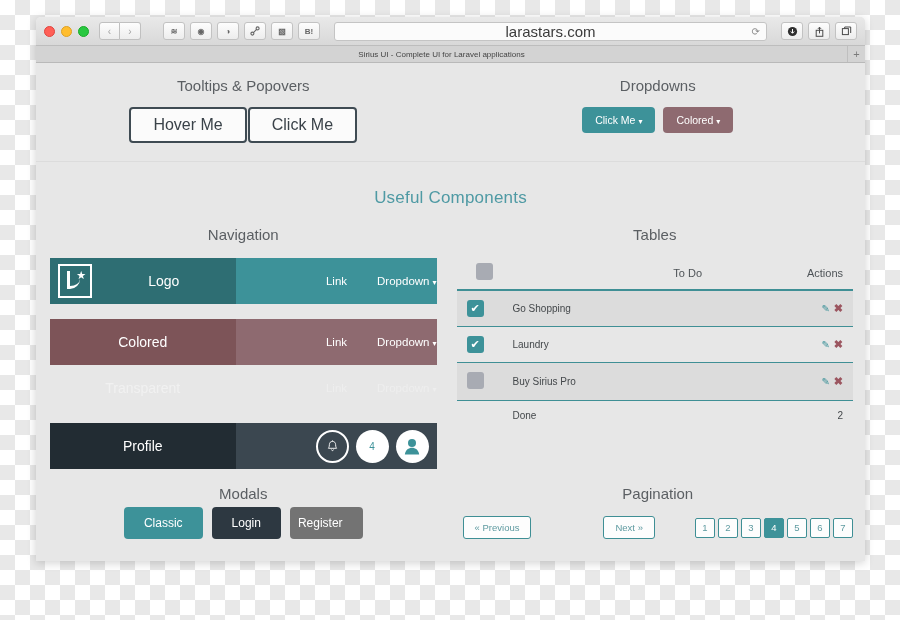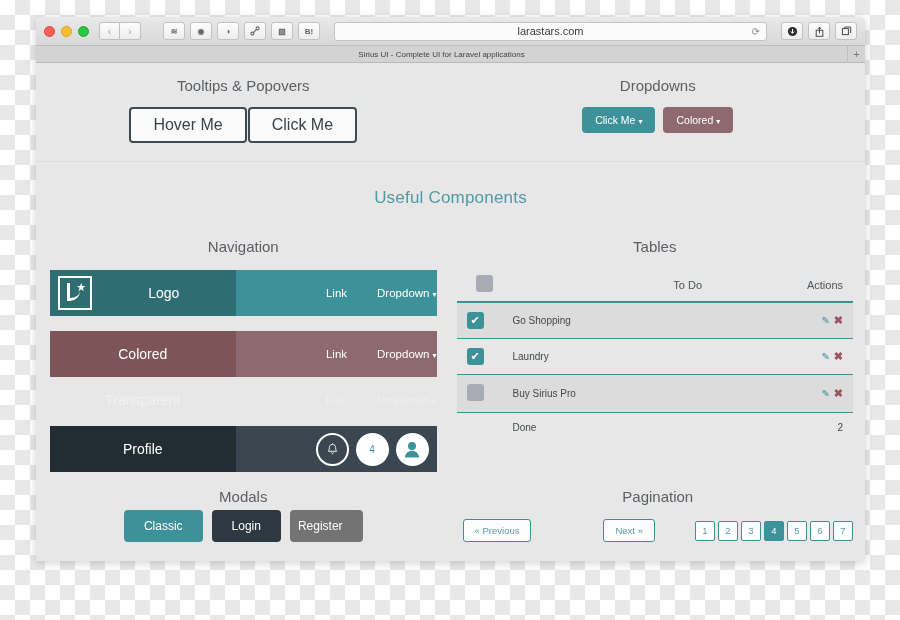--- a/index.html
+++ b/index.html
@@ -72,21 +72,21 @@
     margin: 0 14px;
     height: 19px;
     background: #fbfbfb;
     border: 1px solid #c4c4c4;
     border-radius: 3px;
     display: flex; align-items: center;
     position: relative;
   }
   .url-text {
     flex: 1; text-align: center;
-    font-size: 11px; color: #3b3b3b;
+    font-size: 15px; color: #3b3b3b;
   }
   .reload { position: absolute; right: 6px; font-size: 10px; color: #8b8b8b; }
   .rightbtns { display: flex; gap: 5px; }
   .rbtn {
     width: 22px; height: 18px;
     background: linear-gradient(#fdfdfd,#ededed);
     border: 1px solid #c2c2c2; border-radius: 3px;
     display: flex; align-items: center; justify-content: center;
     font-size: 9px; color: #4a4a4a;
   }
@@ -158,21 +158,21 @@
     text-align: center;
     font-size: 17px;
     color: #4f9aa4;
     font-weight: 400;
     margin: 26px 0 0 0;
     letter-spacing: .2px;
   }
 
   
   .navwrap { padding: 0 14px; }
-  .nav-title { margin-top: 30px; }
+  .nav-title { margin-top: 18px; }
   .navbar {
     display: flex; align-items: stretch;
     height: 46px;
     margin-top: 15px;
   }
   .nav-brand {
     width: 48%;
     display: flex; align-items: center;
     color: #ffffff;
     font-size: 14px;
@@ -206,21 +206,21 @@
   .nav-teal-dark { background: #2e6e73; }
   .nav-teal { background: #3d9299; }
   .nav-maroon-dark { background: #7d5458; }
   .nav-maroon { background: #8e6a70; }
   .nav-transparent-left { background: transparent; color: #f1f1f1; }
   .nav-transparent-right { background: transparent; color: #eeeeee; }
   .nav-dark-left { background: #222c33; }
   .nav-dark-right { background: #3b4750; }
 
   .navbar.transparent { margin-top: 0; }
-  .navbar.profile { margin-top: 3px; }
+  .navbar.profile { margin-top: 12px; }
 
   .pf-icons { display: flex; align-items: center; gap: 7px; padding-right: 8px; }
   .circ {
     width: 33px; height: 33px; border-radius: 50%;
     display: flex; align-items: center; justify-content: center;
   }
   .circ-outline { border: 2px solid #ffffff; color: #fff; font-size: 14px; }
   .circ-white { background: #ffffff; color: #3d9299; font-size: 10px; }
   .circ-avatar { background: #ffffff; }
 

